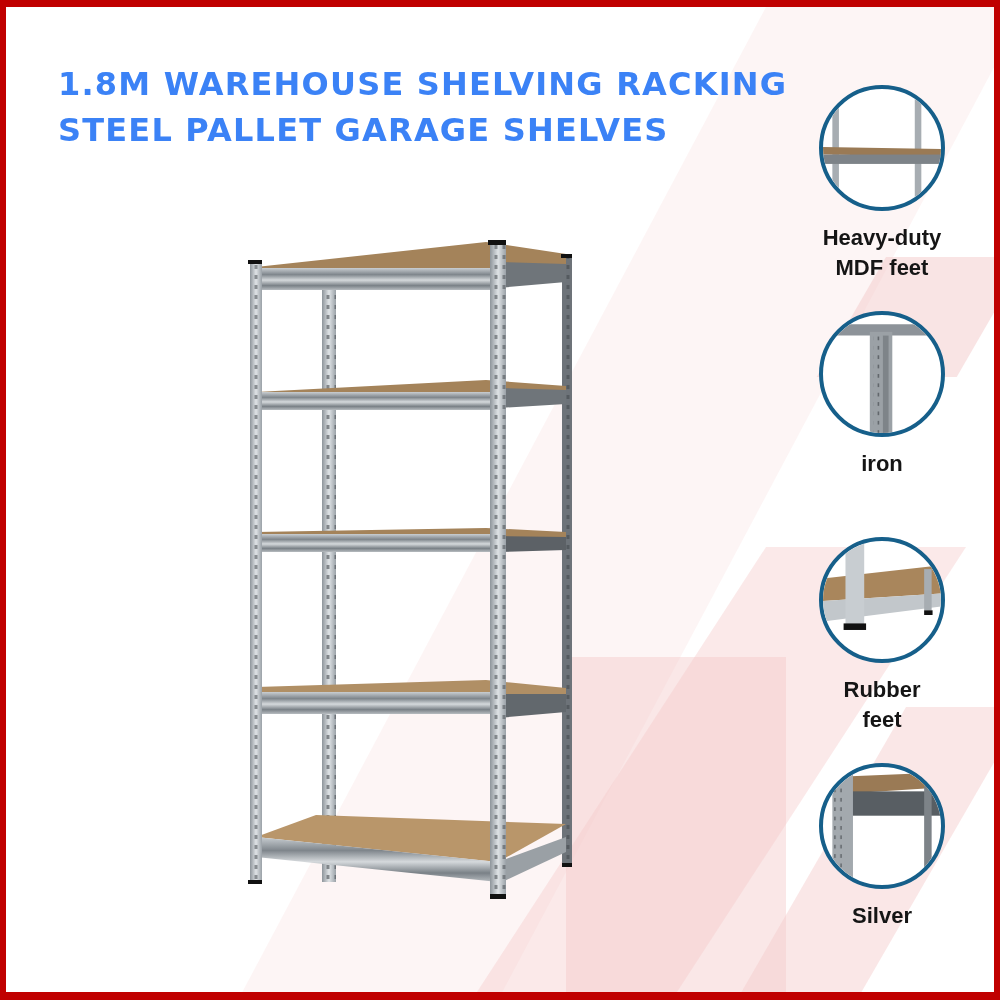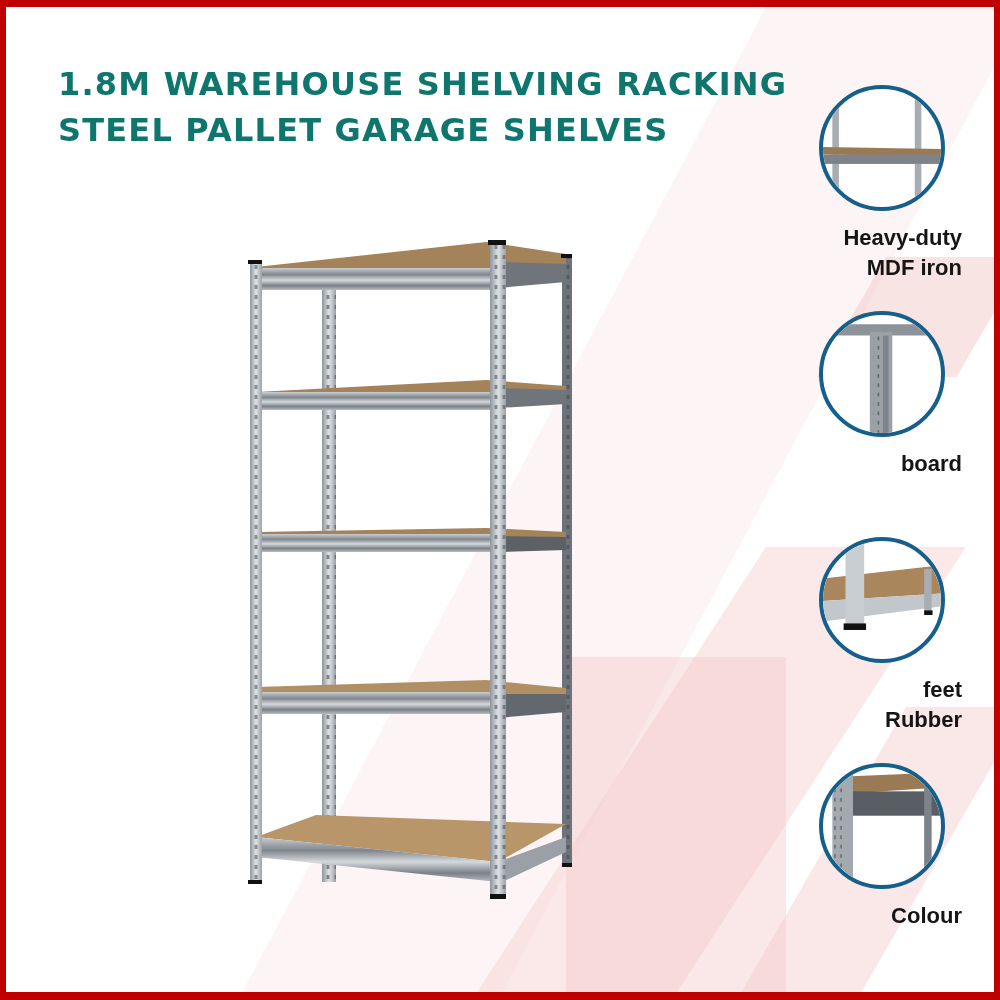--- a/index.html
+++ b/index.html
@@ -10,35 +10,35 @@
     border-right: 6px solid #c00000; border-bottom: 8px solid #c00000;
     background: #ffffff; overflow: hidden;
   }
   
   .bg-layer { position: absolute; inset: 0; pointer-events: none; }
   .stripe { position: absolute; background: #f4c9c9; opacity: 0.55; transform-origin: top left; }
   .title {
     position: absolute; left: 52px; top: 54px; width: 740px;
     font-family: "DejaVu Sans", sans-serif; font-weight: bold;
     font-size: 32px; line-height: 46px; letter-spacing: 1.2px;
-    color: #0f766e; text-transform: uppercase;
+    color: #3b82f6; text-transform: uppercase;
   }
   .title span { display: block; }
   
   .product { position: absolute; left: 230px; top: 225px; width: 345px; height: 670px; }
   
   .features { position: absolute; left: 806px; top: 68px; width: 150px; }
   .feature { position: relative; width: 150px; height: 226px; }
   .feature .circle {
     position: absolute; left: 7px; top: 10px; width: 126px; height: 126px;
     border-radius: 50%; border: 4px solid #165f8a; background: #ffffff; overflow: hidden;
   }
   .feature .label {
     position: absolute; left: -10px; width: 160px; top: 148px;
-    text-align: right; font-family: "Liberation Sans", sans-serif; font-weight: bold;
+    text-align: center; font-family: "Liberation Sans", sans-serif; font-weight: bold;
     font-size: 22px; line-height: 30px; color: #151515;
   }
   .feature .label span { display: block; }
 </style>
 </head>
 <body>
 
 <div class="frame">
 
   <div class="bg-layer">
@@ -123,64 +123,64 @@
       <div class="circle">
         <svg viewBox="0 0 126 126" width="118" height="118">
           <rect x="10" y="-5" width="7" height="140" fill="#a7adb2"></rect>
           <rect x="98" y="-5" width="7" height="140" fill="#a7adb2"></rect>
           <polygon points="0,62 126,64 126,72 0,70" fill="#9a7a55"></polygon>
           <rect x="0" y="70" width="126" height="10" fill="#7d8388"></rect>
         </svg>
       </div>
       <div class="label">
         <span>Heavy-duty</span>
-        <span>MDF iron</span>
+        <span>MDF feet</span>
       </div>
     </div>
 
     <div class="feature">
       <div class="circle">
         <svg viewBox="0 0 126 126" width="118" height="118">
           <polygon points="0,10 126,10 126,22 0,22" fill="#8d9399"></polygon>
           <rect x="50" y="18" width="24" height="120" fill="#9ba1a6"></rect>
           <rect x="54" y="22" width="6" height="110" fill="url(#holes)" opacity="0.8"></rect>
           <rect x="64" y="22" width="6" height="110" fill="#6b7176" opacity="0.6"></rect>
         </svg>
       </div>
       <div class="label">
-        <span>board</span>
+        <span>iron</span>
       </div>
     </div>
 
     <div class="feature">
       <div class="circle">
         <svg viewBox="0 0 126 126" width="118" height="118">
           <polygon points="0,40 126,26 126,56 0,64" fill="#a9865c"></polygon>
           <polygon points="0,64 126,56 126,70 0,86" fill="#c2c7cb"></polygon>
           <rect x="24" y="0" width="20" height="90" fill="#c8cdd1"></rect>
           <rect x="22" y="88" width="24" height="7" fill="#111"></rect>
           <rect x="108" y="30" width="8" height="44" fill="#a7adb2"></rect>
           <rect x="108" y="74" width="9" height="5" fill="#111"></rect>
         </svg>
       </div>
       <div class="label">
+        <span>Rubber</span>
         <span>feet</span>
-        <span>Rubber</span>
       </div>
     </div>
 
     <div class="feature">
       <div class="circle">
         <svg viewBox="0 0 126 126" width="118" height="118">
           <polygon points="30,10 126,6 126,22 30,28" fill="#9a7a55"></polygon>
           <rect x="30" y="26" width="96" height="26" fill="#585e63"></rect>
           <rect x="10" y="0" width="22" height="130" fill="#a3a9ae"></rect>
           <rect x="12" y="0" width="8" height="130" fill="url(#holes)" opacity="0.8"></rect>
           <rect x="108" y="20" width="8" height="110" fill="#7d8388"></rect>
         </svg>
       </div>
       <div class="label">
-        <span>Colour</span>
+        <span>Silver</span>
       </div>
     </div>
 
   </div>
 </div>
 
 </body></html>

